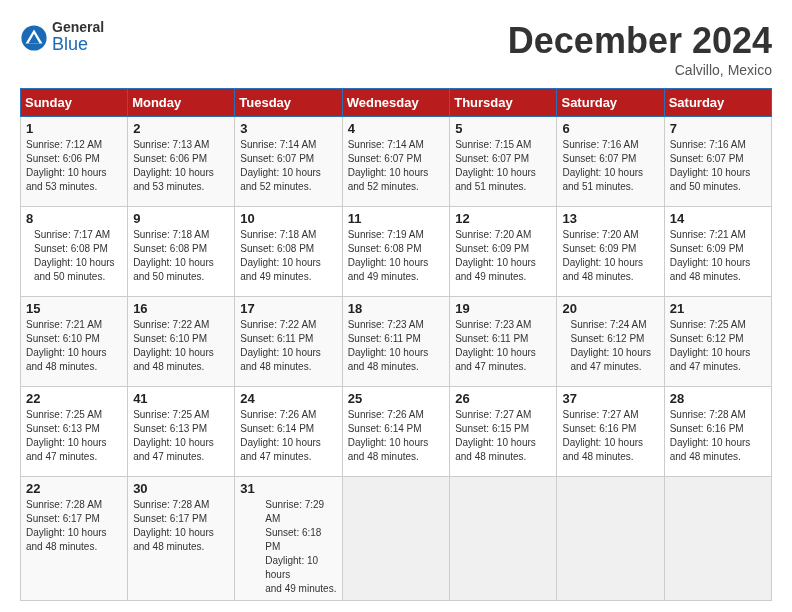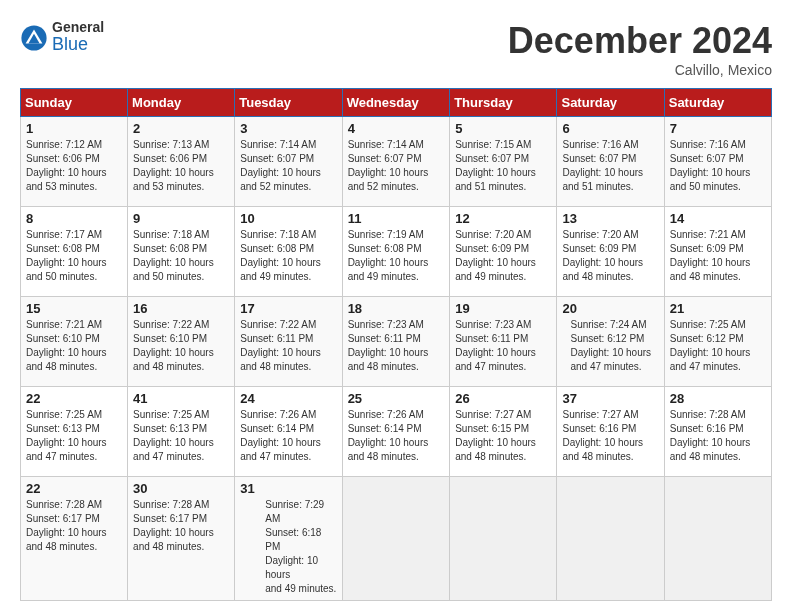--- a/index.html
+++ b/index.html
@@ -177,21 +177,21 @@
           <span class="day-num">7</span>
           <div class="day-detail" style="white-space: pre-line;">Sunrise: 7:16 AM
 Sunset: 6:07 PM
 Daylight: 10 hours
 and 50 minutes.</div>
         </td>
       </tr>
       <tr>
         <td>
           <span class="day-num">8</span>
-          <div class="day-detail" style="white-space: pre-line;">Sunrise: 7:17 AM
+          <div class="day-detail" style="white-space: pre-line; margin-left: 8px;">Sunrise: 7:17 AM
 Sunset: 6:08 PM
 Daylight: 10 hours
 and 50 minutes.</div>
         </td>
         <td>
           <span class="day-num">9</span>
           <div class="day-detail" style="white-space: pre-line;">Sunrise: 7:18 AM
 Sunset: 6:08 PM
 Daylight: 10 hours
 and 50 minutes.</div>

